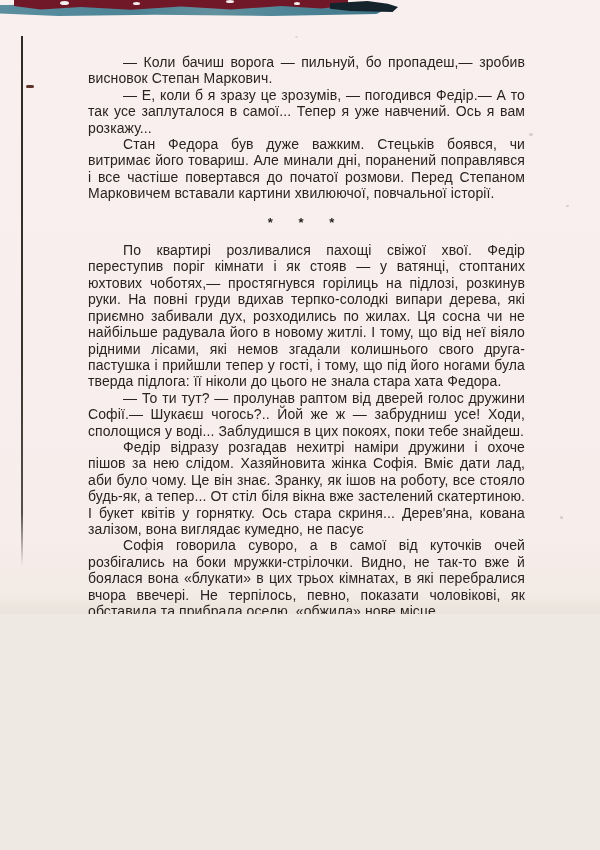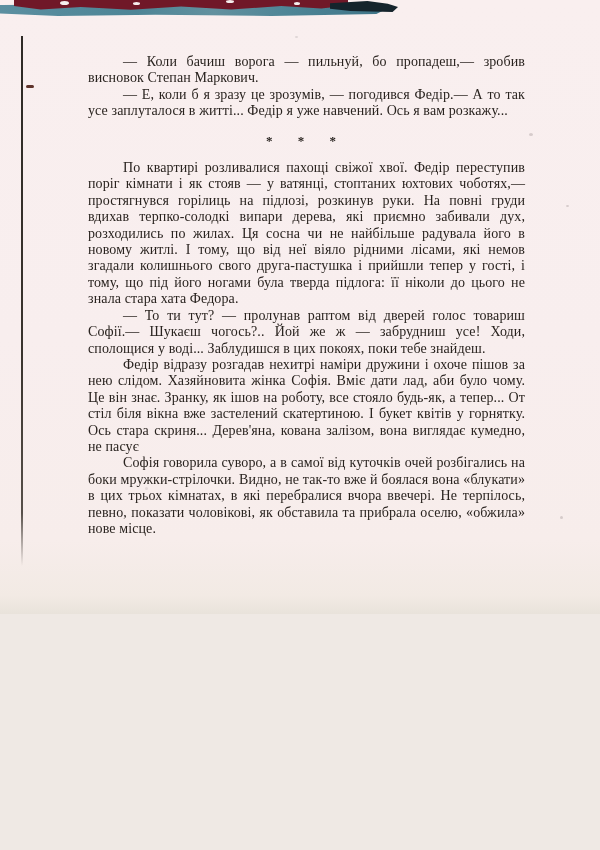--- a/index.html
+++ b/index.html
@@ -4,21 +4,21 @@
 <style>
   html, body { margin: 0; padding: 0; }
   body { width: 600px; height: 850px; background: #efe9e4; }
 
   .scan-root {
     position: relative;
     width: 600px;
     height: 614px;
     overflow: hidden;
     background: linear-gradient(180deg, #f9efef 0%, #f8eeee 55%, #f7edeb 88%, #f2eae4 97%, #e9e3db 100%);
-    font-family: Liberation Serif, serif;
+    font-family: Liberation Sans, sans-serif;
   }
 
   
   .band-teal {
     position: absolute; left: 0; top: 3px; width: 388px; height: 13px;
     background: linear-gradient(90deg, #5b8fa0 0%, #4d8596 35%, #62919f 55%, #4d8596 75%, #3f7487 100%);
     clip-path: polygon(0 15%, 96% 0, 100% 40%, 97% 85%, 70% 100%, 40% 90%, 15% 100%, 0 80%);
   }
   .band-maroon {
     position: absolute; left: 14px; top: 0; width: 334px; height: 10px;
@@ -101,26 +101,27 @@
   <div class="red-speck"></div>
 
   <div class="dust d1"></div>
   <div class="dust d2"></div>
   <div class="dust d3"></div>
   <div class="dust d4"></div>
   <div class="dust d5"></div>
 
   <div class="text-block">
     <p>— Коли бачиш ворога — пильнуй, бо пропадеш,— зробив висновок Степан Маркович.</p>
-    <p>— Е, коли б я зразу це зрозумів, — погодився Федір.— А то так усе заплуталося в житті... Федір я уже навчений. Ось я вам розкажу...</p>
+    <p>— Е, коли б я зразу це зрозумів, — погодився Федір.— А то так усе заплуталося в самої... Тепер я уже навчений. Ось я вам розкажу...</p>
+    <p>Стан Федора був дуже важким. Стецьків боявся, чи витримає його товариш. Але минали дні, поранений поправлявся і все частіше повертався до початої розмови. Перед Степаном Марковичем вставали картини хвилюючої, повчальної історії.</p>
 
     <div class="separator">* * *</div>
 
     <p>По квартирі розливалися пахощі свіжої хвої. Федір переступив поріг кімнати і як стояв — у ватянці, стоптаних юхтових чоботях,— простягнувся горілиць на підлозі, розкинув руки. На повні груди вдихав терпко-солодкі випари дерева, які приємно забивали дух, розходились по жилах. Ця сосна чи не найбільше радувала його в новому житлі. І тому, що від неї віяло рідними лісами, які немов згадали колишнього свого друга-пастушка і прийшли тепер у гості, і тому, що під його ногами була тверда підлога: її ніколи до цього не знала стара хата Федора.</p>
-    <p>— То ти тут? — пролунав раптом від дверей голос товариш Софії.— Шукаєш чогось?.. Йой же ж — забрудниш усе! Ходи, сполощися у воді... Заблудишся в цих покоях, поки тебе знайдеш.</p>
+    <p>— То ти тут? — пролунав раптом від дверей голос дружини Софії.— Шукаєш чогось?.. Йой же ж — забрудниш усе! Ходи, сполощися у воді... Заблудишся в цих покоях, поки тебе знайдеш.</p>
     <p>Федір відразу розгадав нехитрі наміри дружини і охоче пішов за нею слідом. Хазяйновита жінка Софія. Вміє дати лад, аби було чому. Це він знає. Зранку, як ішов на роботу, все стояло будь-як, а тепер... От стіл біля вікна вже застелений скатертиною. І букет квітів у горнятку. Ось стара скриня... Дерев'яна, кована залізом, вона виглядає кумедно, не пасує</p>
     <p>Софія говорила суворо, а в самої від куточків очей розбігались на боки мружки-стрілочки. Видно, не так-то вже й боялася вона «блукати» в цих трьох кімнатах, в які перебралися вчора ввечері. Не терпілось, певно, показати чоловікові, як обставила та прибрала оселю, «обжила» нове місце.</p>
   </div>
 
   <div class="page-number">10</div>
 
   <div class="bottom-band"></div>
 
 </div>
 

